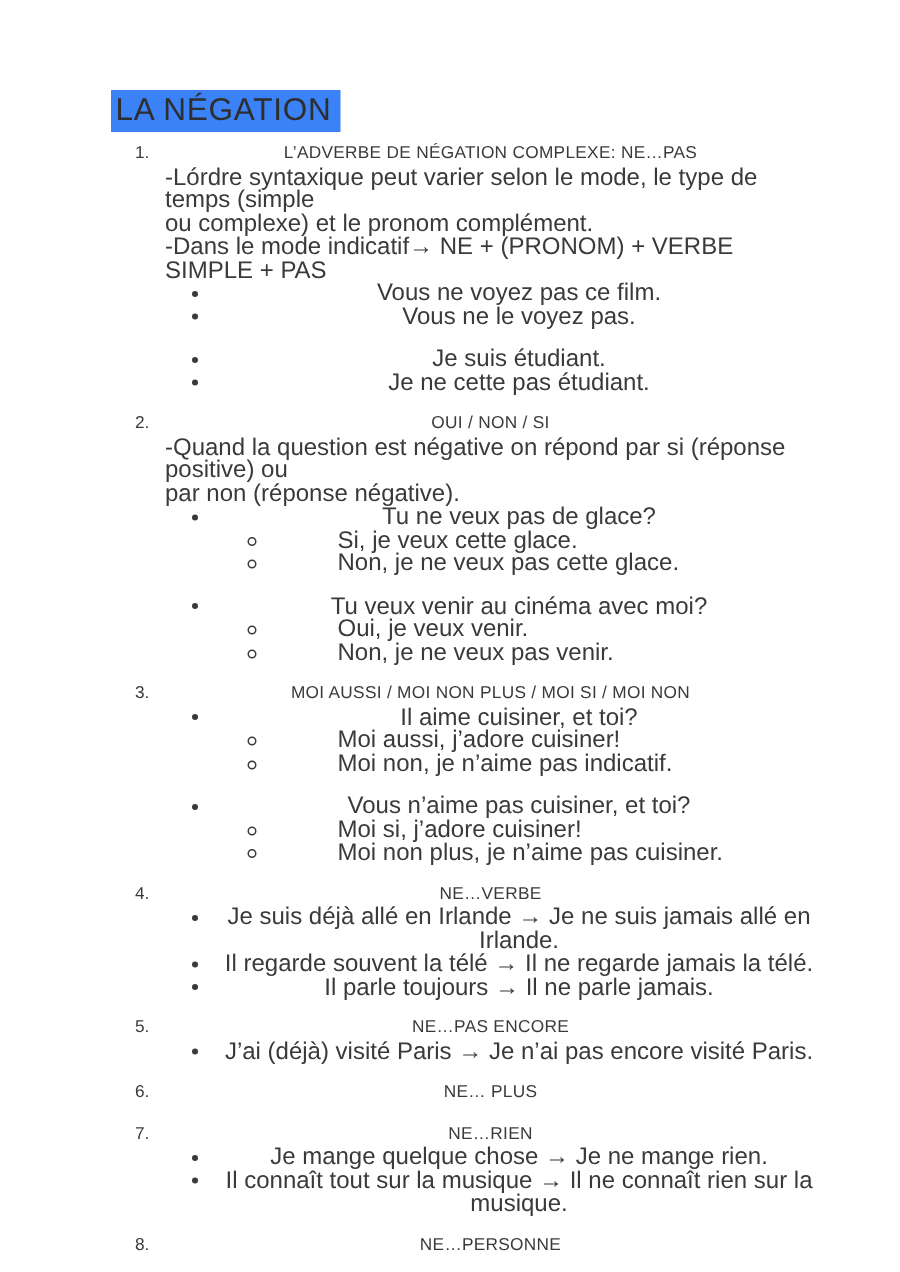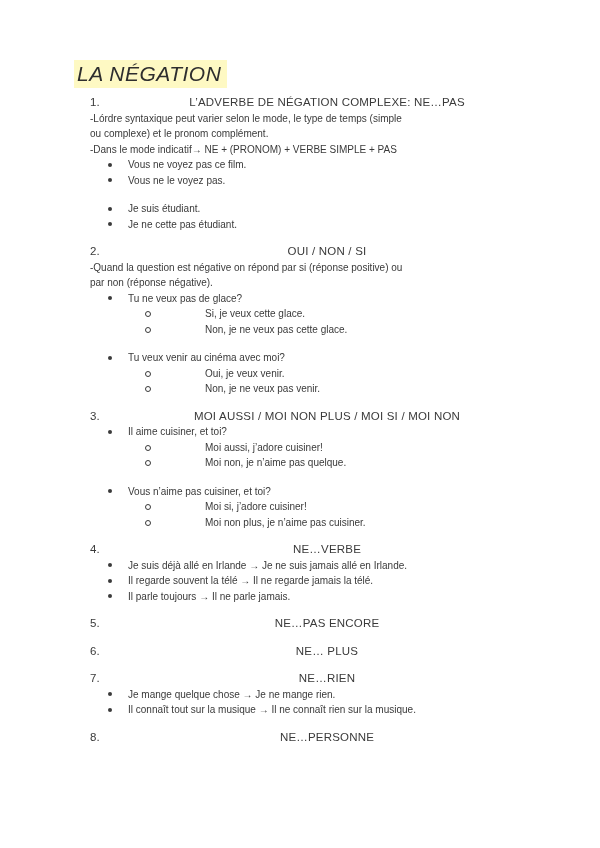--- a/index.html
+++ b/index.html
@@ -25,42 +25,42 @@
     color: #2e2e2e;
     padding: 2px 6px 2px 3px;
     margin: 0 0 7px 0;
   }
   .sections { margin-left: 16px; }
   .section { margin-top: 12px; }
   .section:first-child { margin-top: 0; }
   .head { display: flex; font-size: 11.5px; line-height: 15.5px; }
   .num { width: 20px; flex: none; }
   .hd { flex: 1; letter-spacing: 0.2px; text-align: center; }
-  .body { font-size: 10px; line-height: 15.5px; }
+  .body { margin-left: 20px; font-size: 16px; line-height: 15.5px; }
   .ptext { white-space: pre-line; }
   .group.gap { margin-top: 13px; }
   .b1, .b2 { display: flex; align-items: flex-start; line-height: 15.5px; }
-  .b1 { padding-left: 18px; }
+  .b1 { padding-left: 18px; text-align: center; }
   .b2 { padding-left: 55px; gap: 40px; }
   .mk { width: 20px; flex: none; display: flex; }
   .mk i {
     display: block;
     width: 4px; height: 4px;
     border-radius: 50%;
     margin-top: 5.5px;
   }
   .mk.dot i { background: #3a3a3a; }
   .mk.circ i { width: 4px; height: 4px; border: 1px solid #3a3a3a; background: transparent; margin-top: 5px; }
   .bt { flex: 1; }
 </style>
 </head>
 <body style="color: rgb(58, 58, 58);">
 
 <main class="page">
-  <h1 class="title" style="background: #fef9c3; font-style: italic;">LA NÉGATION</h1>
+  <h1 class="title" style="background: #3b82f6;">LA NÉGATION</h1>
   <div class="sections">
       <section class="section">
         <div class="head">
           <span class="num">1.</span>
           <span class="hd">L’ADVERBE DE NÉGATION COMPLEXE: NE…PAS</span>
         </div>
         <div class="body">
           <div class="ptext">-Lórdre syntaxique peut varier selon le mode, le type de temps (simple
 ou complexe) et le pronom complément.</div>
           <div class="ptext">-Dans le mode indicatif→ NE + (PRONOM) + VERBE SIMPLE + PAS</div>
@@ -160,21 +160,21 @@
             <div class="b2">
               <span class="mk circ">
                 <i></i>
               </span>
               <span class="bt">Moi aussi, j’adore cuisiner!</span>
             </div>
             <div class="b2">
               <span class="mk circ">
                 <i></i>
               </span>
-              <span class="bt">Moi non, je n’aime pas quelque.</span>
+              <span class="bt">Moi non, je n’aime pas indicatif.</span>
             </div>
           </div>
           <div class="group gap">
             <div class="b1">
               <span class="mk dot">
                 <i></i>
               </span>
               <span class="bt">Vous n’aime pas cuisiner, et toi?</span>
             </div>
             <div class="b2">
@@ -217,20 +217,30 @@
               </span>
               <span class="bt">Il parle toujours → Il ne parle jamais.</span>
             </div>
           </div>
         </div>
       </section>
       <section class="section">
         <div class="head">
           <span class="num">5.</span>
           <span class="hd">NE…PAS ENCORE</span>
+        </div>
+        <div class="body">
+          <div class="group">
+            <div class="b1">
+              <span class="mk dot">
+                <i></i>
+              </span>
+              <span class="bt">J’ai (déjà) visité Paris → Je n’ai pas encore visité Paris.</span>
+            </div>
+          </div>
         </div>
       </section>
       <section class="section">
         <div class="head">
           <span class="num">6.</span>
           <span class="hd">NE… PLUS</span>
         </div>
       </section>
       <section class="section">
         <div class="head">

